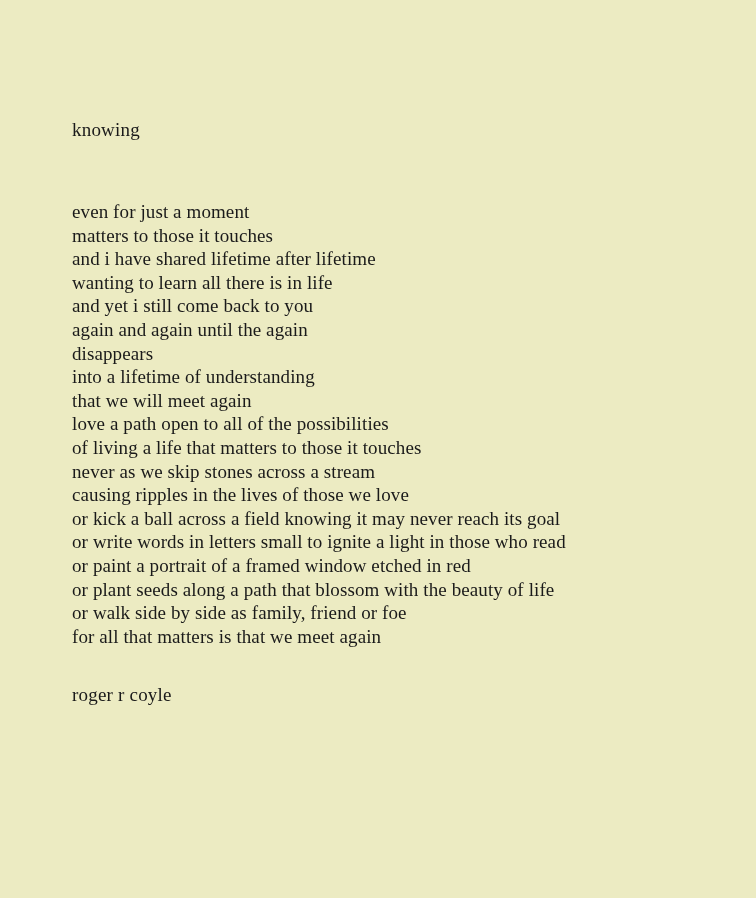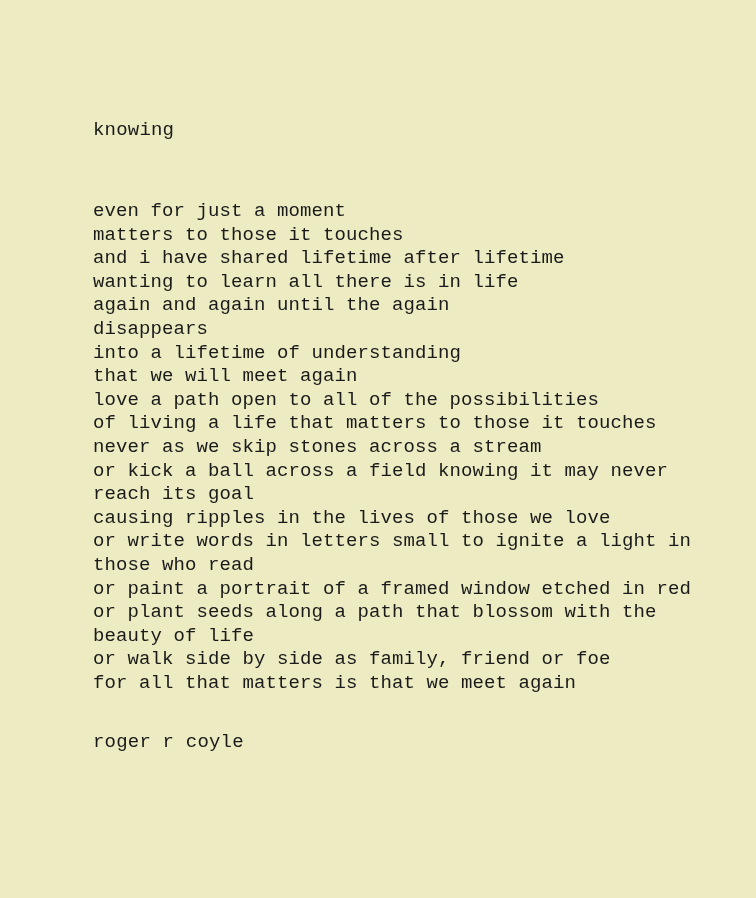--- a/index.html
+++ b/index.html
@@ -12,22 +12,21 @@
     background: #ecebc2;
     font-family: "Liberation Serif", serif;
     color: #1a1a1a;
     overflow: hidden;
   }
   .poem-page {
     position: relative;
     width: 756px;
     height: 699px;
     box-sizing: border-box;
-    padding: 118px 40px 0 93px;
-    font-family: Liberation Mono, monospace;
+    padding: 118px 40px 0 72px;
   }
   .poem-title {
     font-size: 19px;
     line-height: 24px;
     letter-spacing: 0.2px;
     margin: 0 0 58px 0;
     font-weight: normal;
   }
   .poem-body {
     margin: 0;
@@ -50,29 +49,30 @@
 <body>
 
 <div class="poem-page">
   <div class="poem-title">knowing</div>
 
   <div class="poem-body">
     <div class="poem-line">even for just a moment</div>
     <div class="poem-line">matters to those it touches</div>
     <div class="poem-line">and i have shared lifetime after lifetime</div>
     <div class="poem-line">wanting to learn all there is in life</div>
+    <div class="poem-line">and yet i still come back to you</div>
     <div class="poem-line">again and again until the again</div>
     <div class="poem-line">disappears</div>
     <div class="poem-line">into a lifetime of understanding</div>
     <div class="poem-line">that we will meet again</div>
     <div class="poem-line">love a path open to all of the possibilities</div>
     <div class="poem-line">of living a life that matters to those it touches</div>
     <div class="poem-line">never as we skip stones across a stream</div>
+    <div class="poem-line">causing ripples in the lives of those we love</div>
     <div class="poem-line">or kick a ball across a field knowing it may never reach its goal</div>
-    <div class="poem-line">causing ripples in the lives of those we love</div>
     <div class="poem-line">or write words in letters small to ignite a light in those who read</div>
     <div class="poem-line">or paint a portrait of a framed window etched in red</div>
     <div class="poem-line">or plant seeds along a path that blossom with the beauty of life</div>
     <div class="poem-line">or walk side by side as family, friend or foe</div>
     <div class="poem-line">for all that matters is that we meet again</div>
   </div>
 
   <div class="poem-author">roger r coyle</div>
 </div>
 

